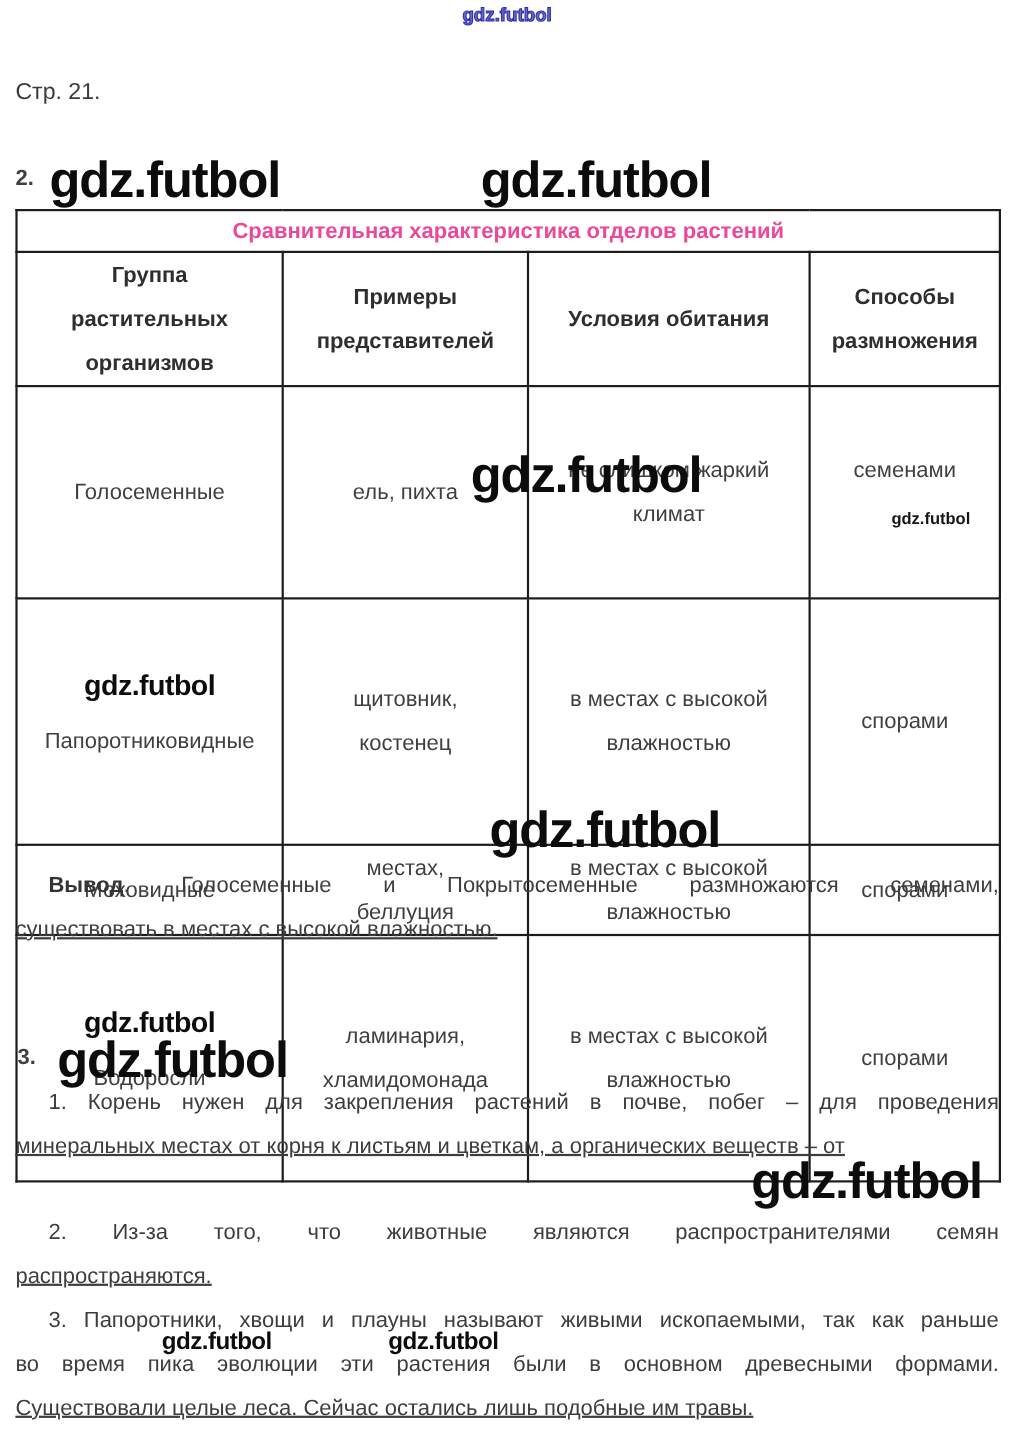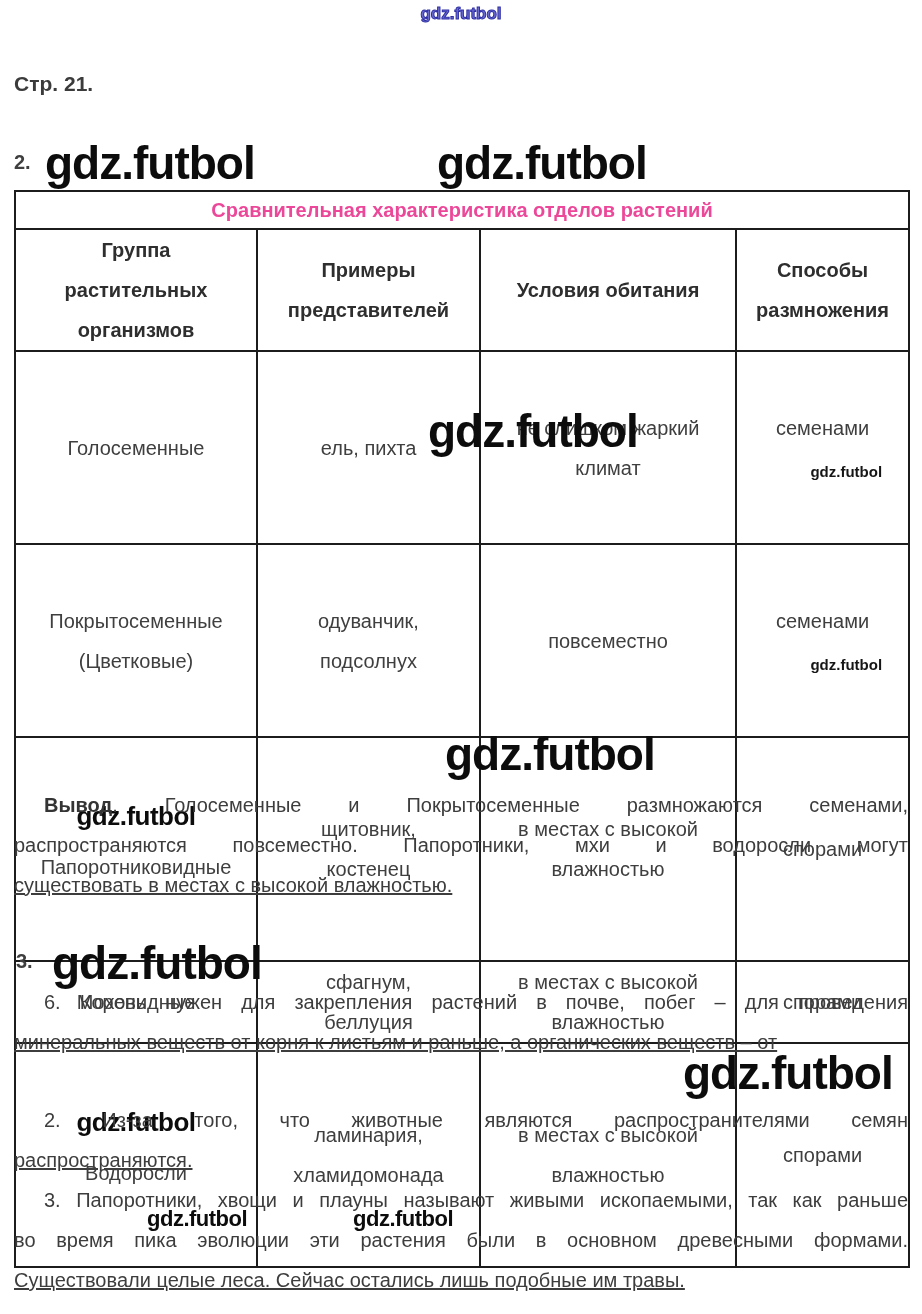--- a/index.html
+++ b/index.html
@@ -17,21 +17,21 @@
   .wm-med   { font-size:26px; line-height:24px; letter-spacing:-0.5px; }
   .wm-pair  { font-size:22px; letter-spacing:-0.5px; }
   .wm-tiny  { font-size:15px; font-weight:bold; line-height:15px; letter-spacing:0; color:#161616; }
   .wm-top {
     top:4px; left:50%; transform:translateX(-50%);
     font-size:17px; font-weight:bold; letter-spacing:0;
     color:#6a6ace; -webkit-text-stroke:1px #2e2ea6;
   }
 
   
-  .page-label { left:14px; top:72px; font-size:21px; font-weight:bold; color:#3b3b3b; }
+  .page-label { left:14px; top:72px; font-size:21px; font-weight:normal; color:#3b3b3b; }
   .sec-num { font-size:20px; font-weight:bold; color:#3f3f3f; }
 
   
   .table-wrap { left:14px; top:190px; width:894px; }
   table { border-collapse:collapse; table-layout:fixed; width:894px; }
   td, th {
     border:2px solid #1c1c1c; text-align:center; vertical-align:middle;
     white-space:pre-line; font-size:20px; line-height:40px; color:#3f3f3f;
     overflow:hidden; padding:0 2px;
   }
@@ -91,48 +91,35 @@
       <td>не слишком жаркий
 климат</td>
       <td>
         <div class="repro-stack">
           <div>семенами</div>
           <div class="wm-tiny">gdz.futbol</div>
         </div>
       </td>
     </tr>
     <tr class="data-row">
-      <td>Покрытосеменные
-(Цветковые)</td>
-      <td>одуванчик,
-подсолнух</td>
-      <td>повсеместно</td>
-      <td>
-        <div class="repro-stack">
-          <div>семенами</div>
-          <div class="wm-tiny">gdz.futbol</div>
-        </div>
-      </td>
-    </tr>
-    <tr class="data-row">
       <td>
         <div class="cell-stack">
           <div class="wm wm-med">gdz.futbol</div>
           <div class="grp">Папоротниковидные</div>
         </div>
       </td>
       <td>щитовник,
 костенец</td>
       <td>в местах с высокой
 влажностью</td>
       <td>спорами</td>
     </tr>
     <tr class="data-row">
       <td>Моховидные</td>
-      <td>сфагнум,
+      <td>местах,
 беллуция</td>
       <td>в местах с высокой
 влажностью</td>
       <td>спорами</td>
     </tr>
     <tr class="data-row">
       <td>
         <div class="cell-stack">
           <div class="wm wm-med">gdz.futbol</div>
           <div class="grp">Водоросли</div>
@@ -147,30 +134,29 @@
   </tbody>
     </table>
 
   <div class="abs wm wm-big" style="left:414px; top:218px;">gdz.futbol</div>
 </div>
 
 <div class="abs wm wm-big" style="left:445px; top:731px;">gdz.futbol</div>
 
 <div class="abs para" style="top:785px;">
   <div class="jline indent"><span class="lead">Вывод</span><span>. Голосеменные и Покрытосеменные размножаются семенами,</span></div>
-  <div class="jline">распространяются повсеместно. Папоротники, мхи и водоросли могут</div>
   <div class="jline last">существовать в местах с высокой влажностью.</div>
 </div>
 
 <span class="abs sec-num" style="left:16px; top:950px;">3.</span>
 <span class="abs wm wm-big" style="left:52px; top:940px;">gdz.futbol</span>
 
 <div class="abs para para-lines" style="top:982px;">
-    <div>6. Корень нужен для закрепления растений в почве, побег – для проведения</div>
-    <div>минеральных веществ от корня к листьям и раньше, а органических веществ – от</div>
+    <div>1. Корень нужен для закрепления растений в почве, побег – для проведения</div>
+    <div>минеральных местах от корня к листьям и цветкам, а органических веществ – от</div>
   </div>
 <div class="abs wm wm-big" style="left:683px; top:1050px;">gdz.futbol</div>
 
 <div class="abs para para-lines" style="top:1100px;">
     <div>2. Из-за того, что животные являются распространителями семян</div>
     <div>распространяются.</div>
   </div>
 
 <div class="abs para para-lines" style="top:1180px;">
     <div>3. Папоротники, хвощи и плауны называют живыми ископаемыми, так как раньше</div>

